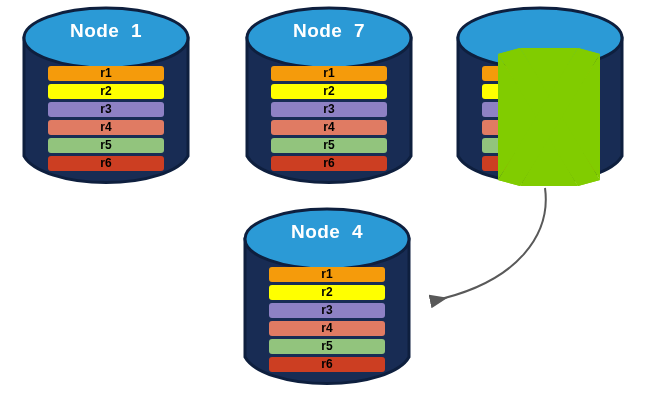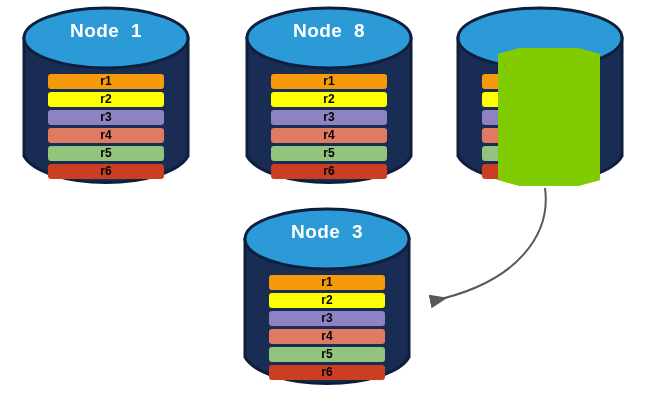--- a/index.html
+++ b/index.html
@@ -47,21 +47,20 @@
     font-family: "Liberation Sans", sans-serif;
     letter-spacing: 0.5px;
     white-space: pre;
     pointer-events: none;
   }
   .records {
     position: absolute;
     left: 26px;
     top: 62px;
     width: 116px;
-    margin-top: 8px;
   }
   .record {
     height: 15px;
     margin-bottom: 3px;
     border-radius: 3px;
     text-align: center;
     font-size: 12px;
     font-weight: bold;
     color: #000000;
     line-height: 15px;
@@ -112,21 +111,21 @@
         <div class="record" style="background: rgb(146, 196, 125);">r5</div>
         <div class="record" style="background: rgb(204, 62, 34);">r6</div>
       </div>
   </div>
 
   <div class="node" id="node-2">
     <svg class="node-svg" viewBox="0 0 168 186">
       <path d="M2,34 L2,152 A84,34 0 0 0 166,152 L166,34 Z" fill="#182C54" stroke="#0E1F3E" stroke-width="3"></path>
       <ellipse cx="84" cy="34" rx="82" ry="30" fill="#2B9AD6" stroke="#0E1F3E" stroke-width="3"></ellipse>
     </svg>
-    <div class="node-title">Node  8</div>
+    <div class="node-title">Node  7</div>
     <div class="records">
         <div class="record" style="background: rgb(245, 155, 11);">r1</div>
         <div class="record" style="background: rgb(255, 255, 0);">r2</div>
         <div class="record" style="background: rgb(142, 129, 196);">r3</div>
         <div class="record" style="background: rgb(224, 123, 99);">r4</div>
         <div class="record" style="background: rgb(146, 196, 125);">r5</div>
         <div class="record" style="background: rgb(204, 62, 34);">r6</div>
       </div>
   </div>
 
@@ -143,21 +142,21 @@
         <div class="record" style="background: rgb(146, 196, 125);">r5</div>
         <div class="record" style="background: rgb(204, 62, 34);">r6</div>
       </div>
   </div>
 
   <div class="node" id="node-4">
     <svg class="node-svg" viewBox="0 0 168 186">
       <path d="M2,34 L2,152 A84,34 0 0 0 166,152 L166,34 Z" fill="#182C54" stroke="#0E1F3E" stroke-width="3"></path>
       <ellipse cx="84" cy="34" rx="82" ry="30" fill="#2B9AD6" stroke="#0E1F3E" stroke-width="3"></ellipse>
     </svg>
-    <div class="node-title">Node  3</div>
+    <div class="node-title">Node  4</div>
     <div class="records">
         <div class="record" style="background: rgb(245, 155, 11);">r1</div>
         <div class="record" style="background: rgb(255, 255, 0);">r2</div>
         <div class="record" style="background: rgb(142, 129, 196);">r3</div>
         <div class="record" style="background: rgb(224, 123, 99);">r4</div>
         <div class="record" style="background: rgb(146, 196, 125);">r5</div>
         <div class="record" style="background: rgb(204, 62, 34);">r6</div>
       </div>
   </div>
 

